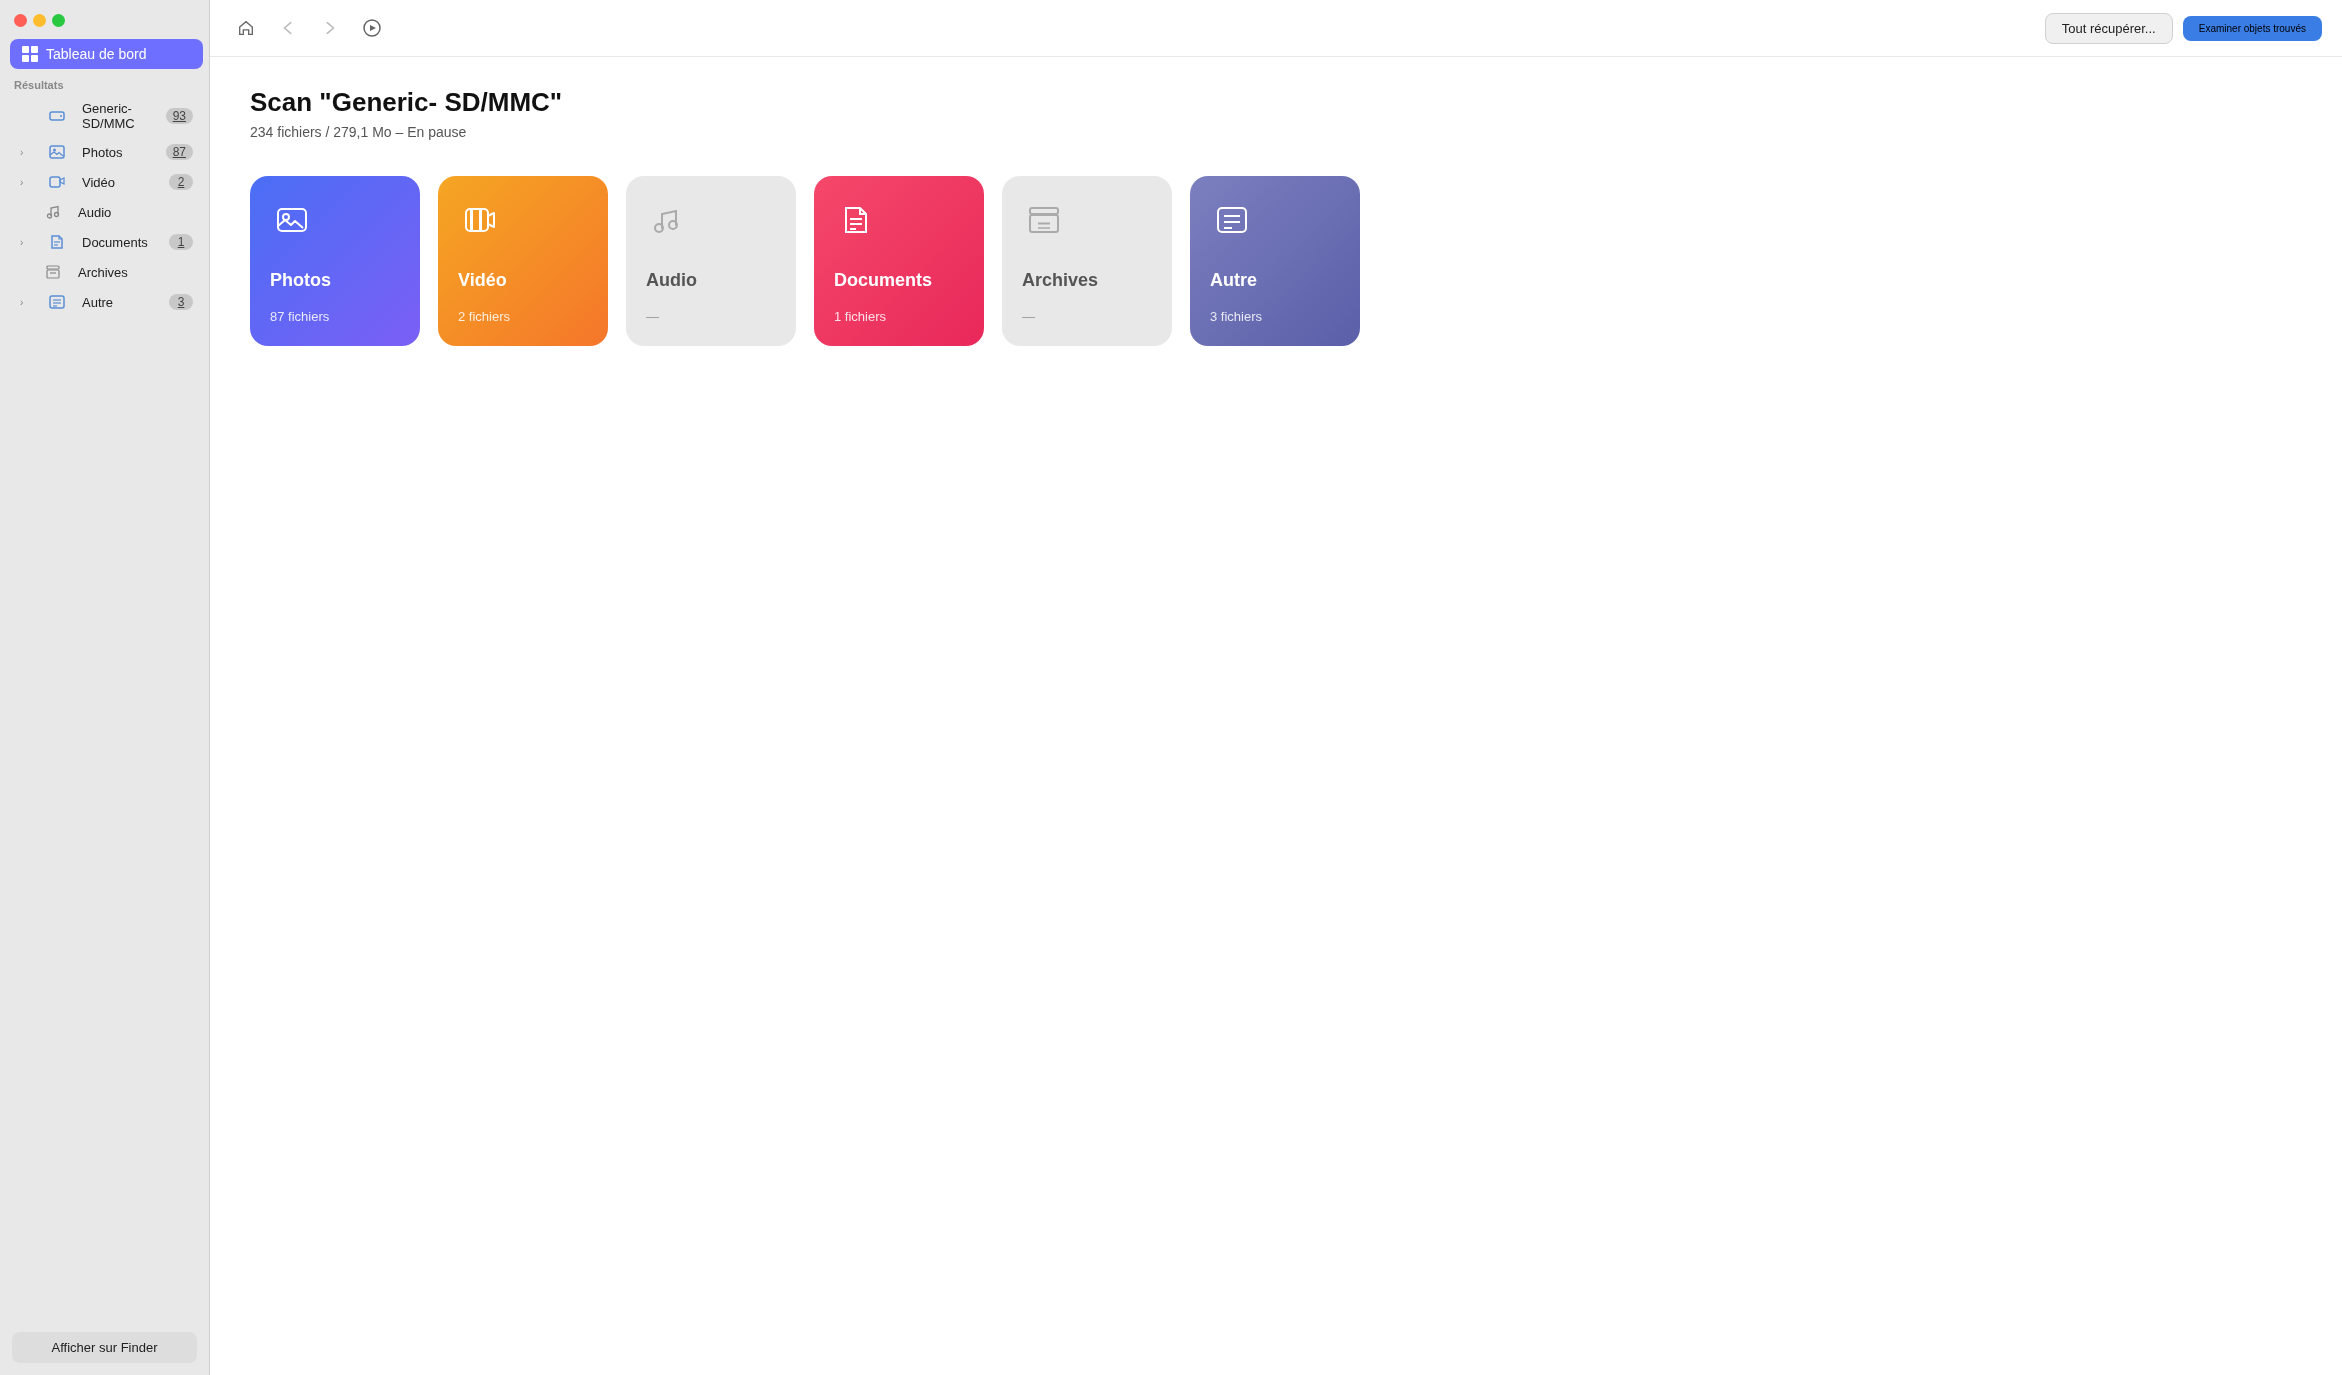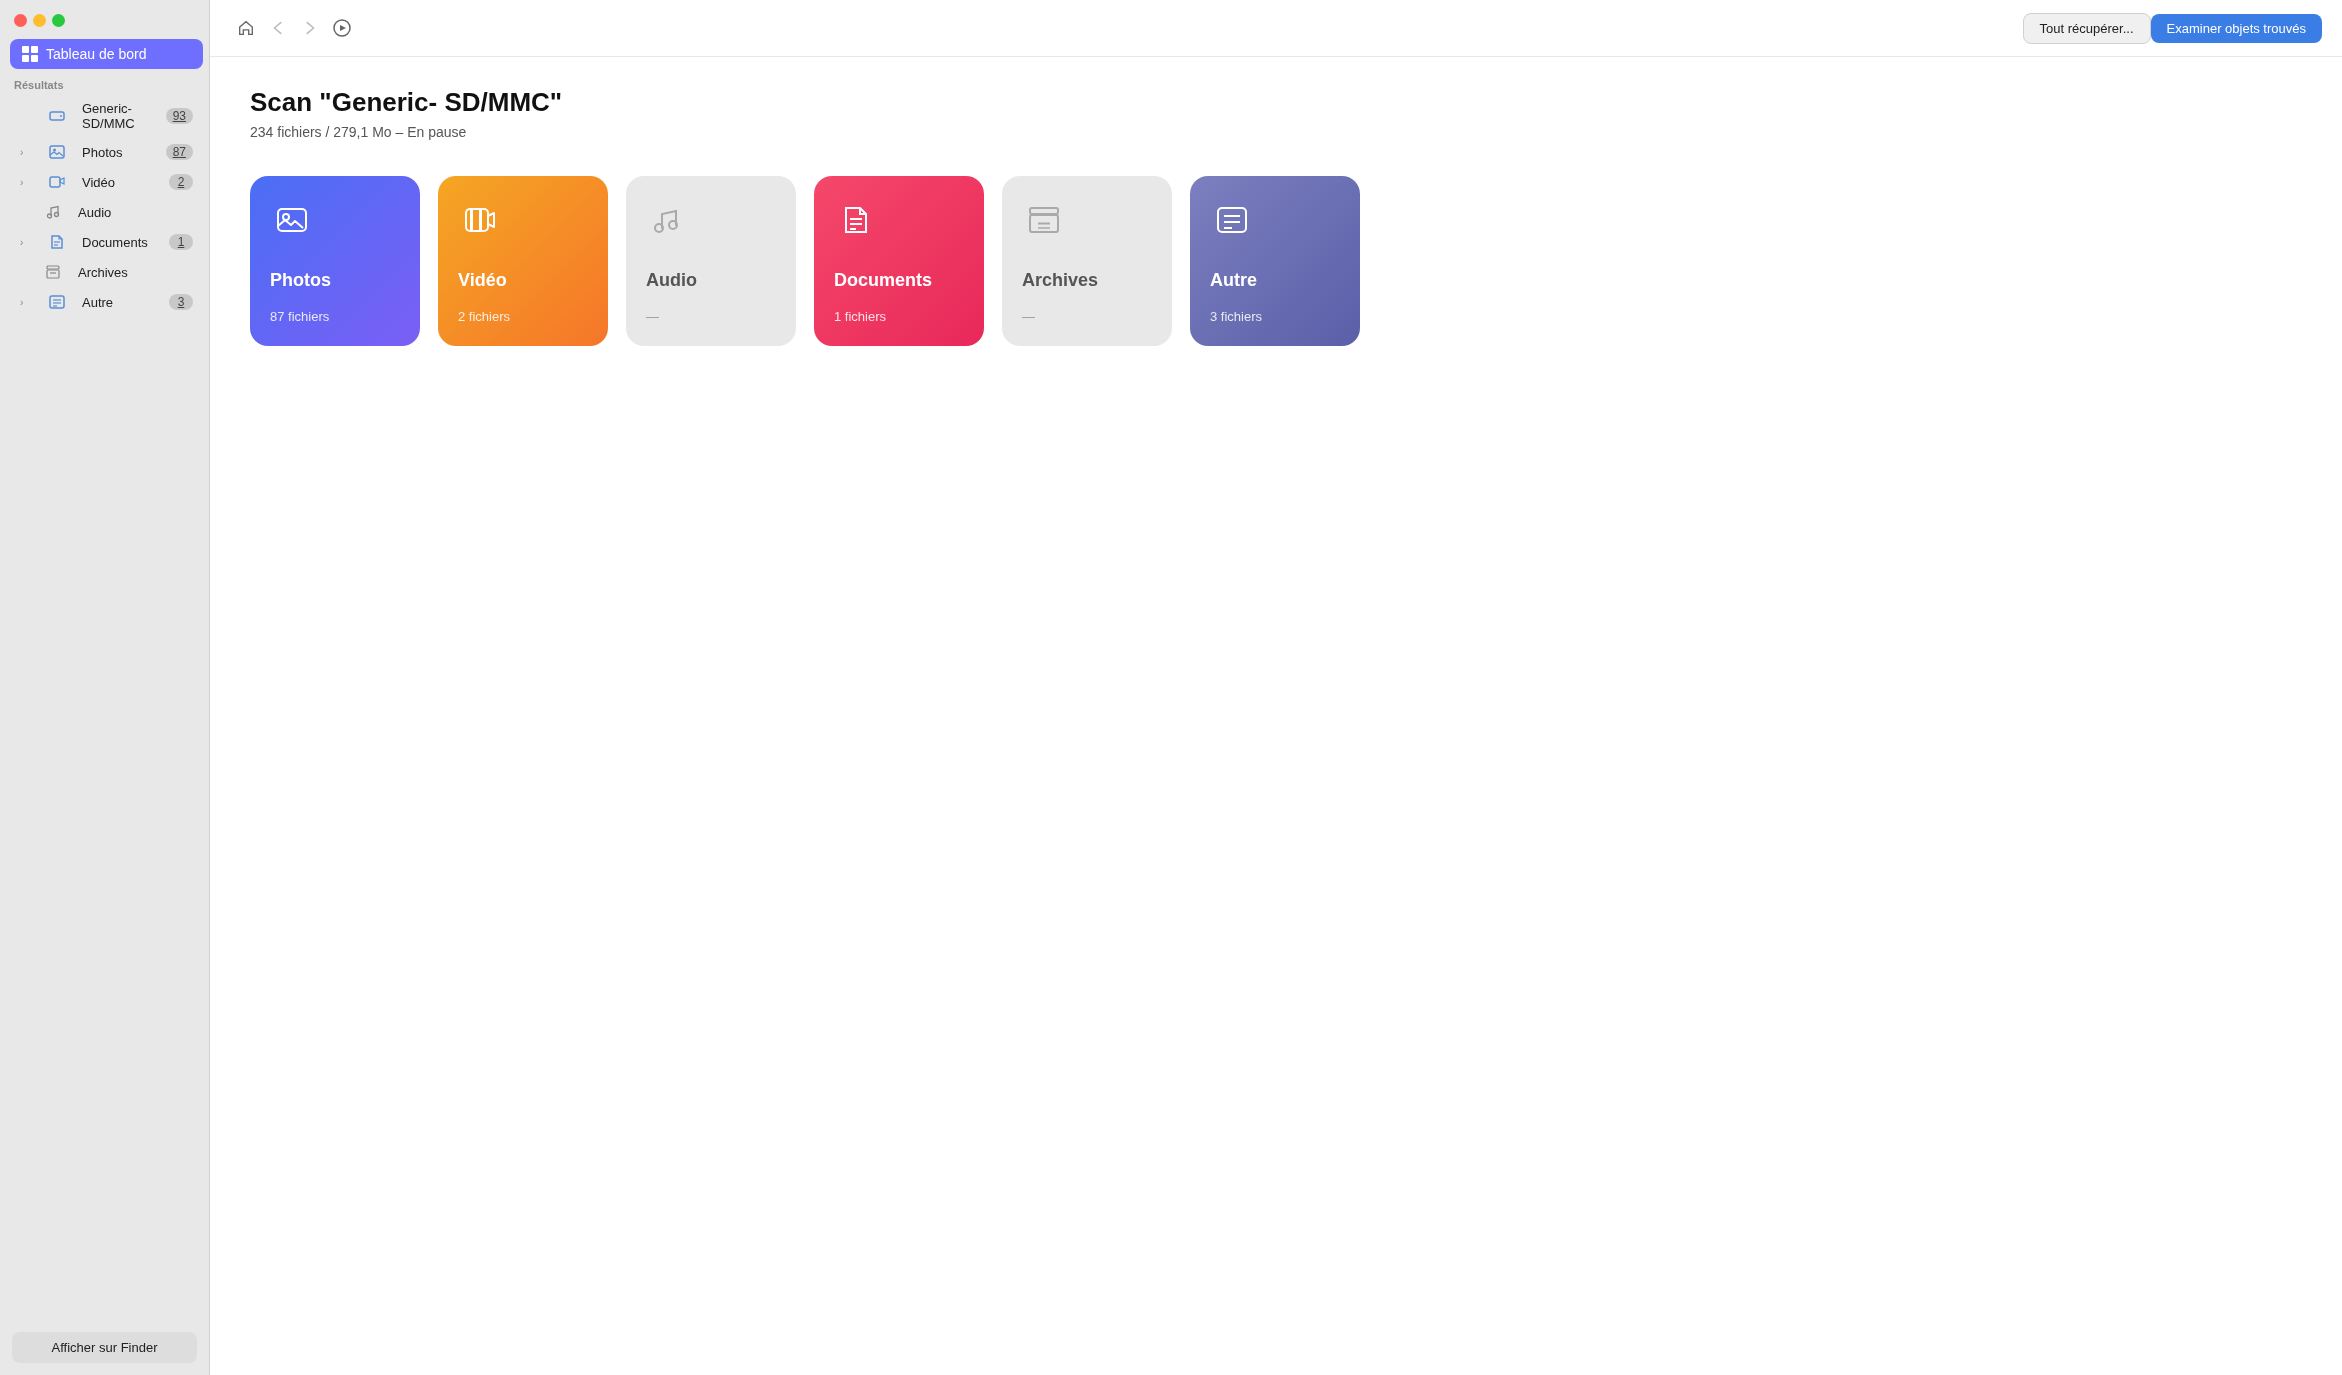--- a/index.html
+++ b/index.html
@@ -156,20 +156,21 @@
       background: white;
       overflow: hidden;
     }
 
     
     .toolbar {
       display: flex;
       align-items: center;
       padding: 12px 20px;
       border-bottom: 1px solid #e8e8e8;
+      gap: 10px;
     }
 
     .toolbar-icon-btn {
       background: none;
       border: none;
       cursor: pointer;
       color: #666;
       font-size: 18px;
       width: 32px;
       height: 32px;
@@ -195,23 +196,23 @@
       font-size: 13px;
       cursor: pointer;
       color: #222;
     }
 
     .btn-examine {
       background: #3a7de4;
       border: none;
       border-radius: 8px;
       padding: 7px 16px;
-      font-size: 13px;
-      cursor: pointer;
-      color: #ffffff;
+      font-size: 10px;
+      cursor: pointer;
+      color: #000000;
       font-weight: 500;
       text-align: right;
     }
 
     
     .content {
       flex: 1;
       padding: 30px 40px;
       overflow-y: auto;
     }

